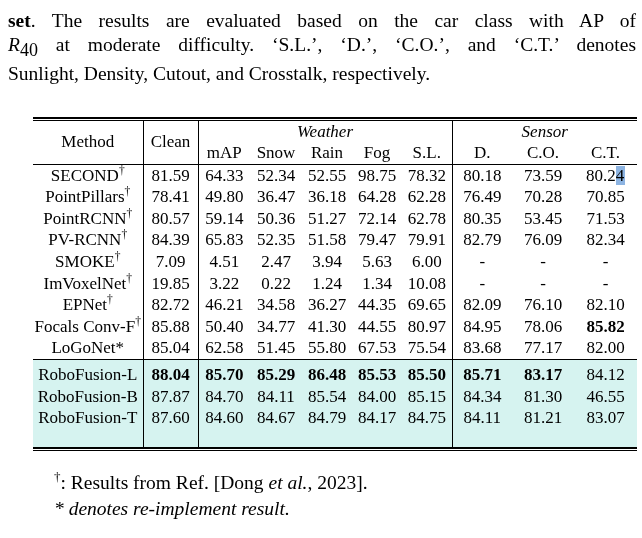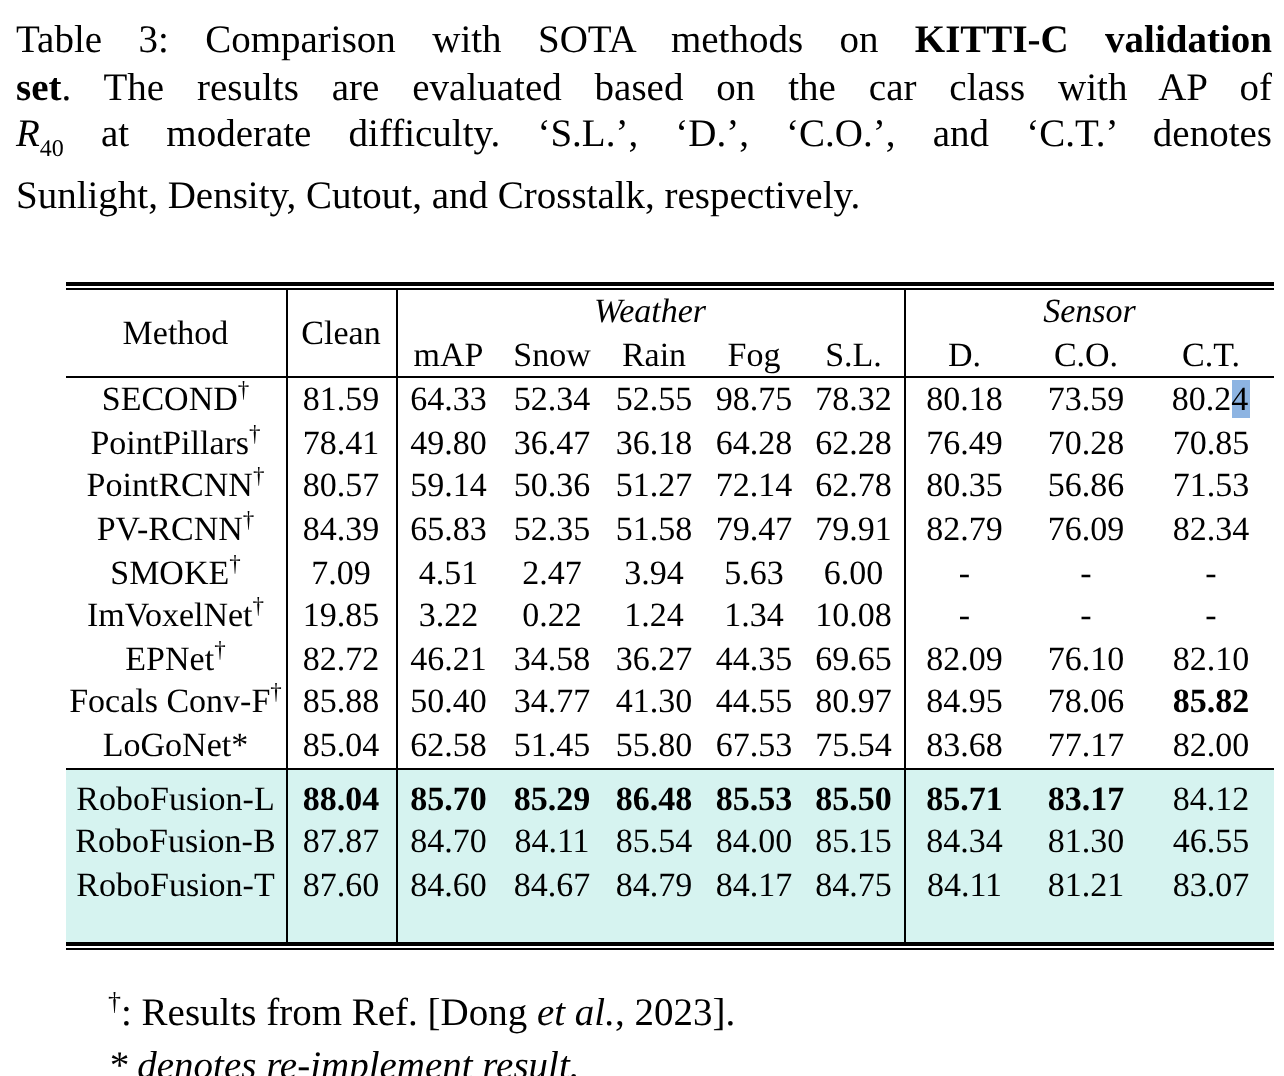--- a/index.html
+++ b/index.html
@@ -11,21 +11,21 @@
   }
 
   
   .caption { margin: 9px 6px 0 8px; width: 628px; font-size: 19.5px; line-height: 23.6px; }
   .caption-line { text-align: justify; text-align-last: justify; }
   .caption-line:last-child { text-align-last: left; }
   .seg-normal { font-weight: normal; }
   .seg-bold { font-weight: bold; }
   .seg-italic { font-style: italic; }
   .seg-math { font-style: italic; }
-  .caption sub { font-size: 12px; }
+  .caption sub { font-size: 18px; }
 
   
   .table-wrap { margin: 31px 0 0 33px; width: 604px; }
   .rule-double {
     height: 4px;
     border-top: 2.4px solid var(--rule);
     border-bottom: 1.3px solid var(--rule);
   }
   table {
     border-collapse: collapse; table-layout: fixed;
@@ -48,21 +48,20 @@
   .selch { background: var(--sel); padding-right: 1px; }
 
   
   .footnotes { margin: 13px 0 0 54px; font-size: 19.5px; line-height: 26.5px; }
   .footnotes sup { font-size: 13px; }
 </style>
 </head>
 <body>
 
 <div class="caption">
-    <div class="caption-line"><span class="seg-normal">Table 3: Comparison with SOTA methods on </span><span class="seg-bold">KITTI-C validation</span></div>
     <div class="caption-line"><span class="seg-bold">set</span><span class="seg-normal">. The results are evaluated based on the car class with AP of</span></div>
     <div class="caption-line"><span class="seg-math">R</span><sub class="seg-sub">40</sub><span class="seg-normal"> at moderate difficulty. ‘S.L.’, ‘D.’, ‘C.O.’, and ‘C.T.’ denotes</span></div>
     <div class="caption-line"><span class="seg-normal">Sunlight, Density, Cutout, and Crosstalk, respectively.</span></div>
   </div>
 
 <div class="table-wrap">
   <div class="rule-double"></div>
   <table>
     <colgroup>
       <col style="width:110px">
@@ -121,21 +120,21 @@
         </tr>
         <tr>
           <td class="bar">PointRCNN<sup class="dagger">†</sup></td>
           <td class="bar">80.57</td>
           <td class="">59.14</td>
           <td class="">50.36</td>
           <td class="">51.27</td>
           <td class="">72.14</td>
           <td class="bar">62.78</td>
           <td class="">80.35</td>
-          <td class="">56.86</td>
+          <td class="">53.45</td>
           <td class="">71.53</td>
         </tr>
         <tr>
           <td class="bar">PV-RCNN<sup class="dagger">†</sup></td>
           <td class="bar">84.39</td>
           <td class="">65.83</td>
           <td class="">52.35</td>
           <td class="">51.58</td>
           <td class="">79.47</td>
           <td class="bar">79.91</td>

